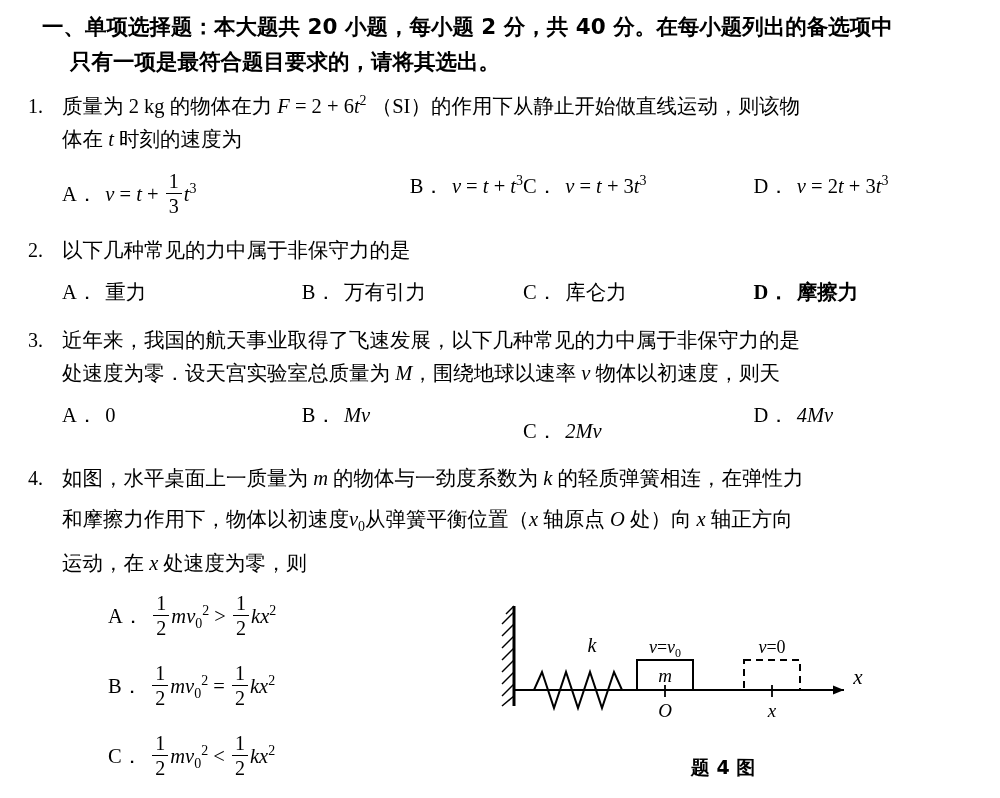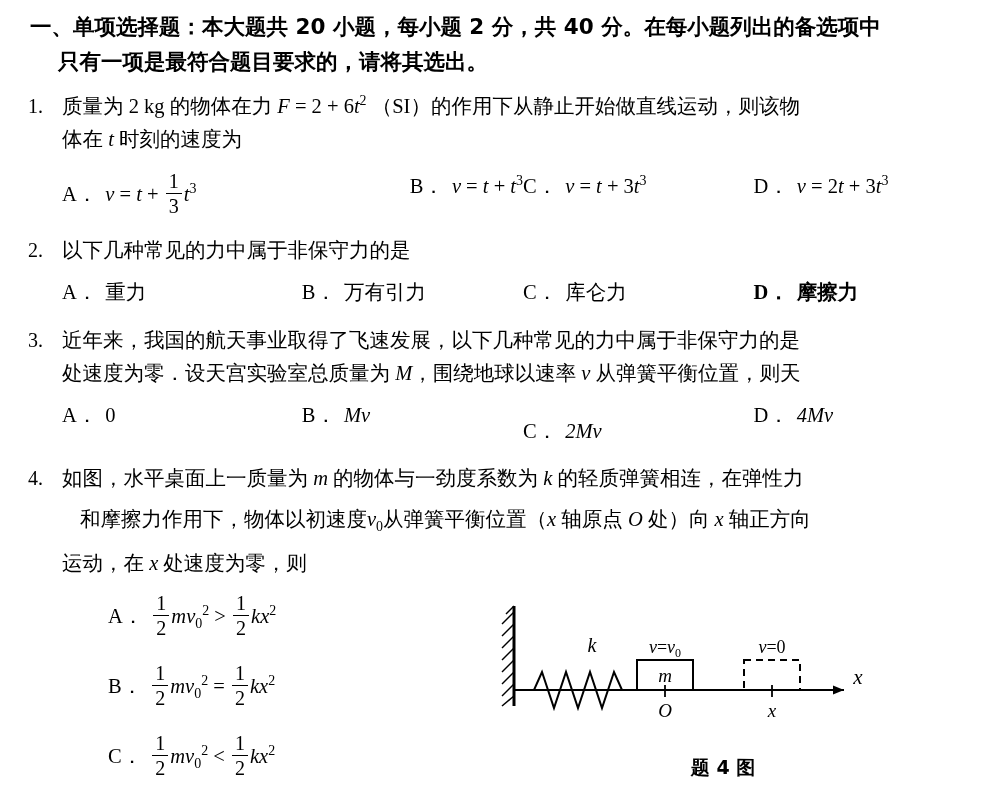--- a/index.html
+++ b/index.html
@@ -18,21 +18,21 @@
     position: relative;
     width: 1000px;
     height: 798px;
     padding: 0;
   }
   .section-head {
     font-family: "DejaVu Sans", "Liberation Sans", sans-serif;
     font-weight: bold;
     font-size: 21.5px;
     line-height: 1.62;
-    margin: 10px 0 0 0;
+    margin: 10px 0 0 12px;
     padding: 0 22px 0 30px;
     text-align: justify;
   }
   .section-head .l2 {
     display: block;
     padding-left: 28px;
   }
   .q {
     display: flex;
     margin-top: 10px;
@@ -181,21 +181,21 @@
           <span class="opt-lab">D．</span><span>摩擦力</span>
         </div>
       </div>
     </div>
   </div>
 
   <div class="q" style="margin-top:14px;">
     <div class="q-num">3.</div>
     <div class="q-body">
       <p>近年来，我国的航天事业取得了飞速发展，以下几种常见的力中属于非保守力的是</p>
-      <p><span>处速度为零．设天宫实验室总质量为 </span><i>M</i><span>，围绕地球以速率 </span><i>v</i><span> 从弹簧平衡位置，则天</span></p>
+      <p><span>处速度为零．设天宫实验室总质量为 </span><i>M</i><span>，围绕地球以速率 </span><i>v</i><span> 物体以初速度，则天</span></p>
       <div class="opts">
         <div class="opt" style="width:26%;">
           <span class="opt-lab">A．</span><span>0</span>
         </div>
         <div class="opt" style="width:24%;">
           <span class="opt-lab">B．</span><i>Mv</i>
         </div>
         <div class="opt" style="width:25%;margin-top:16px;">
           <span class="opt-lab">C．</span><i>2Mv</i>
         </div>
@@ -203,21 +203,21 @@
           <span class="opt-lab">D．</span><i>4Mv</i>
         </div>
       </div>
     </div>
   </div>
 
   <div class="q" style="margin-top:14px;">
     <div class="q-num">4.</div>
     <div class="q-body">
       <p><span>如图，水平桌面上一质量为 </span><i>m</i><span> 的物体与一劲度系数为 </span><i>k</i><span> 的轻质弹簧相连，在弹性力</span></p>
-      <p style="margin-top:8px;margin-left:18px;"><span>和摩擦力作用下，物体以初速度</span><i>v</i><span class="sub">0</span><span>从弹簧平衡位置（</span><i>x</i><span> 轴原点 </span><i>O</i><span> 处）向 </span><i>x</i><span> 轴正方向</span></p>
+      <p style="margin-top:8px;"><span>和摩擦力作用下，物体以初速度</span><i>v</i><span class="sub">0</span><span>从弹簧平衡位置（</span><i>x</i><span> 轴原点 </span><i>O</i><span> 处）向 </span><i>x</i><span> 轴正方向</span></p>
       <p style="margin-top:10px;"><span>运动，在 </span><i>x</i><span> 处速度为零，则</span></p>
 
       <div class="q4-wrap">
         <div class="q4-opts">
 
           <div class="line">
             <span class="opt-lab">A．</span><span class="frac"><span class="n">1</span><span class="d">2</span></span><i>m</i><i>v</i><span class="sub">0</span><span class="up">2</span> <span>&gt;</span> <span class="frac"><span class="n">1</span><span class="d">2</span></span><i>k</i><i>x</i><span class="up">2</span>
           </div>
 
           <div class="line">

